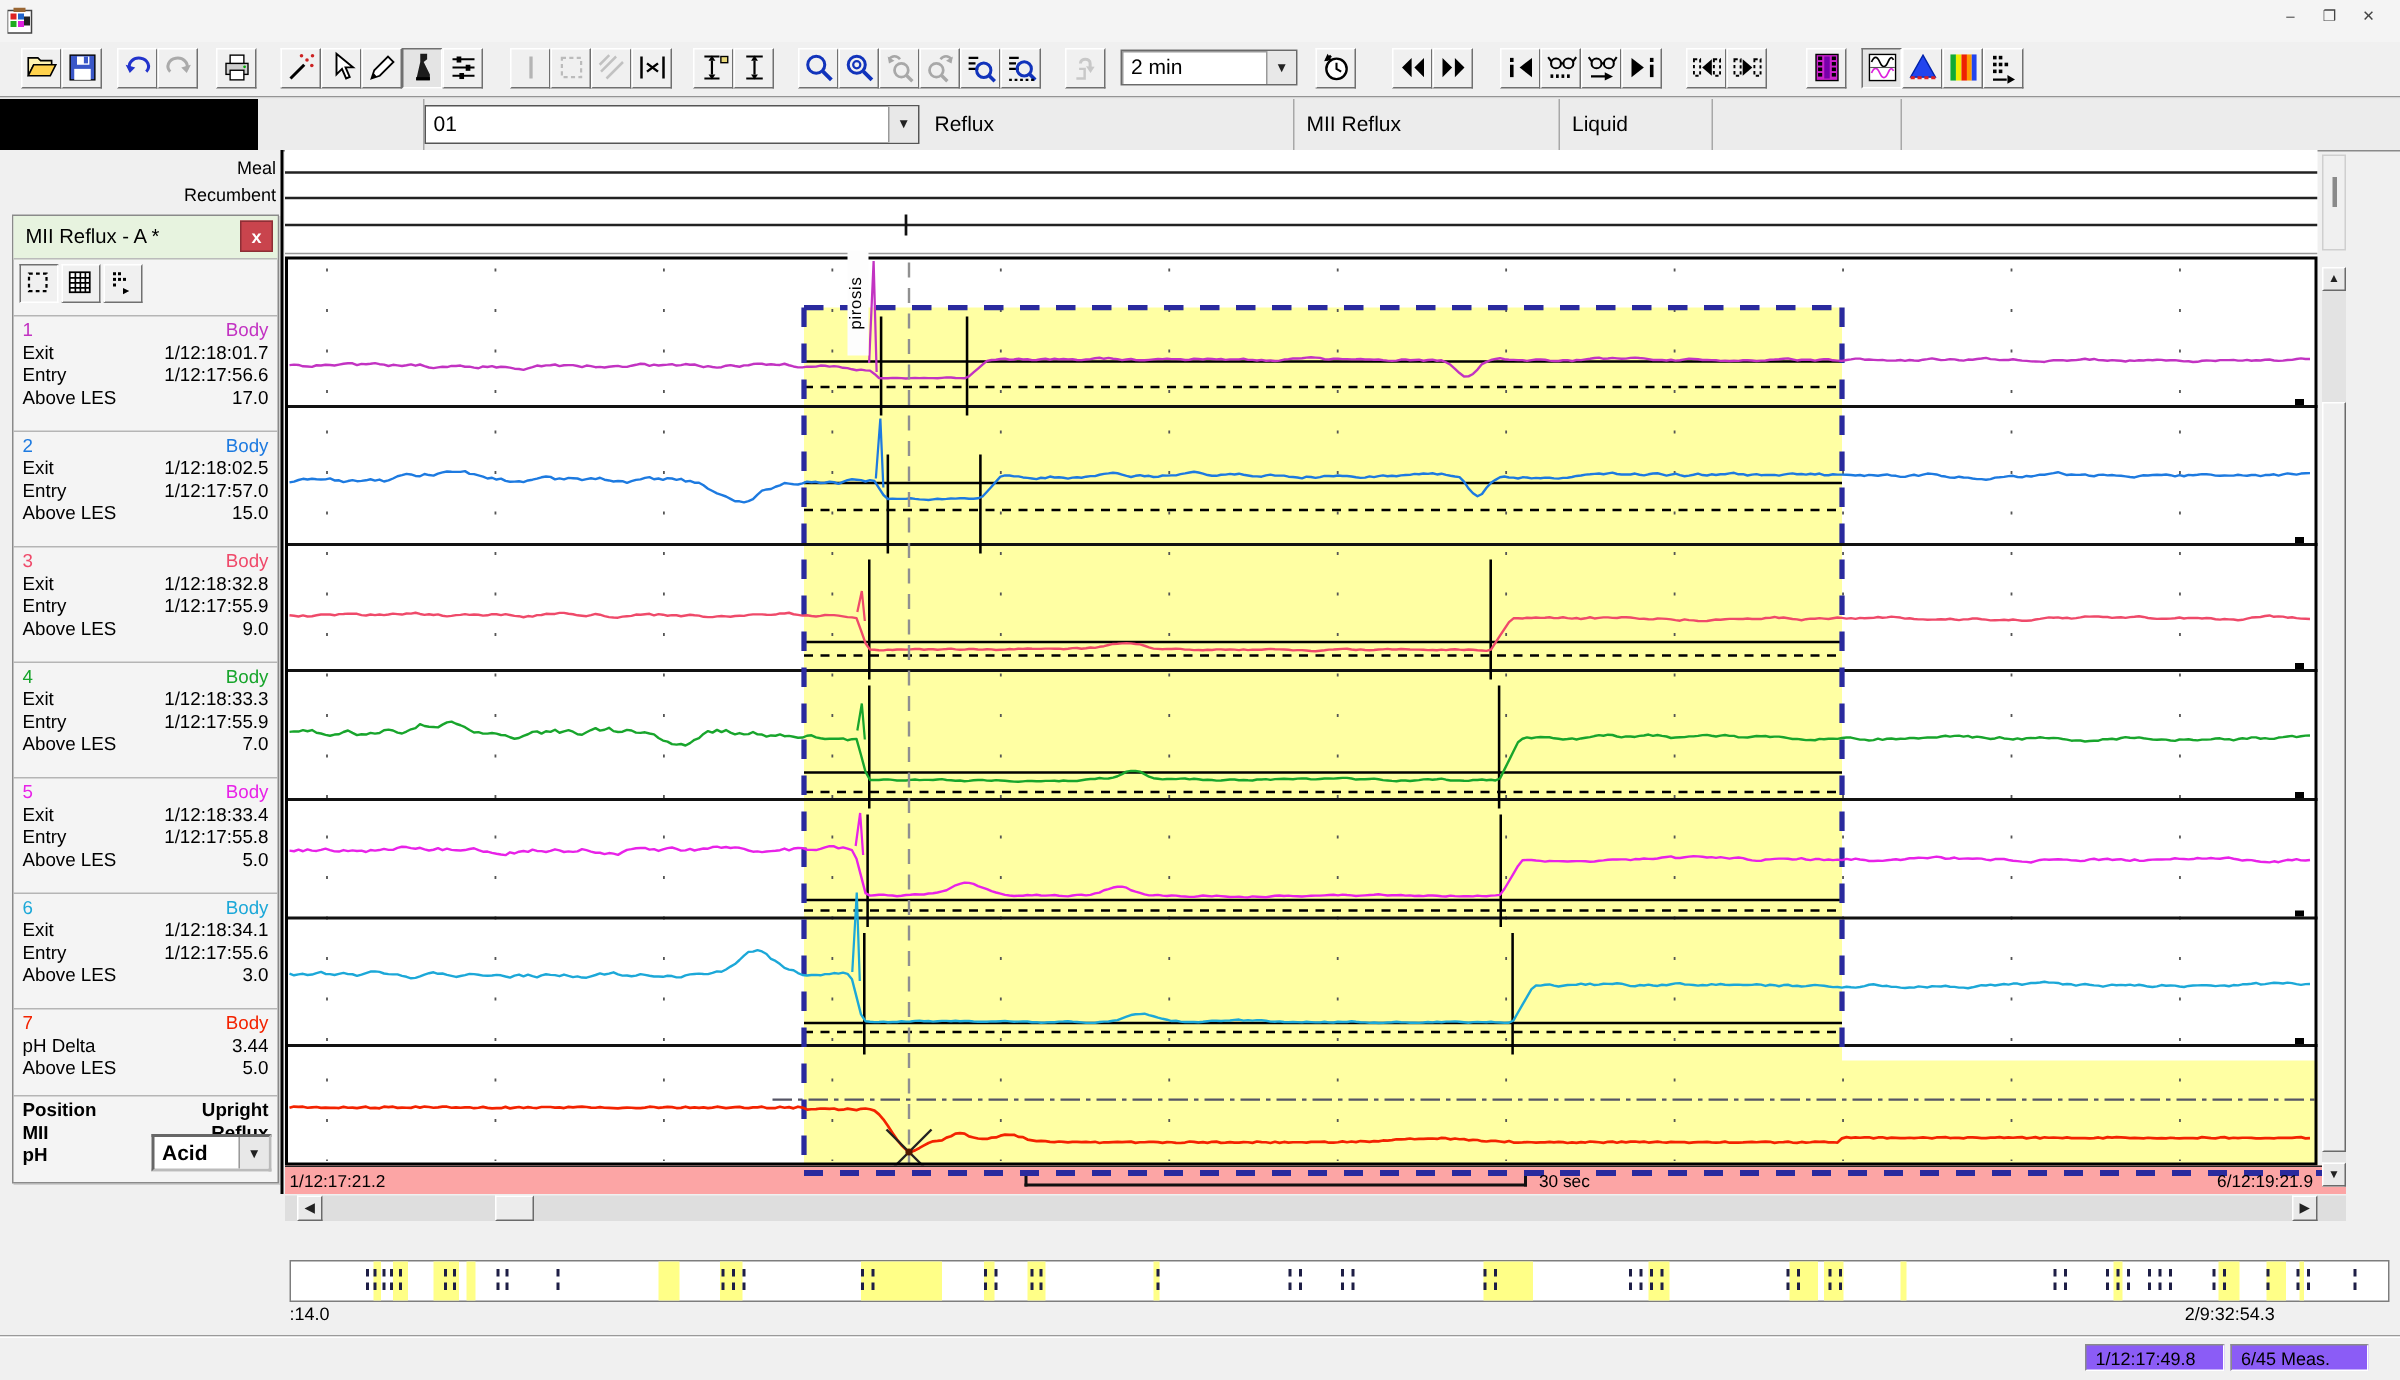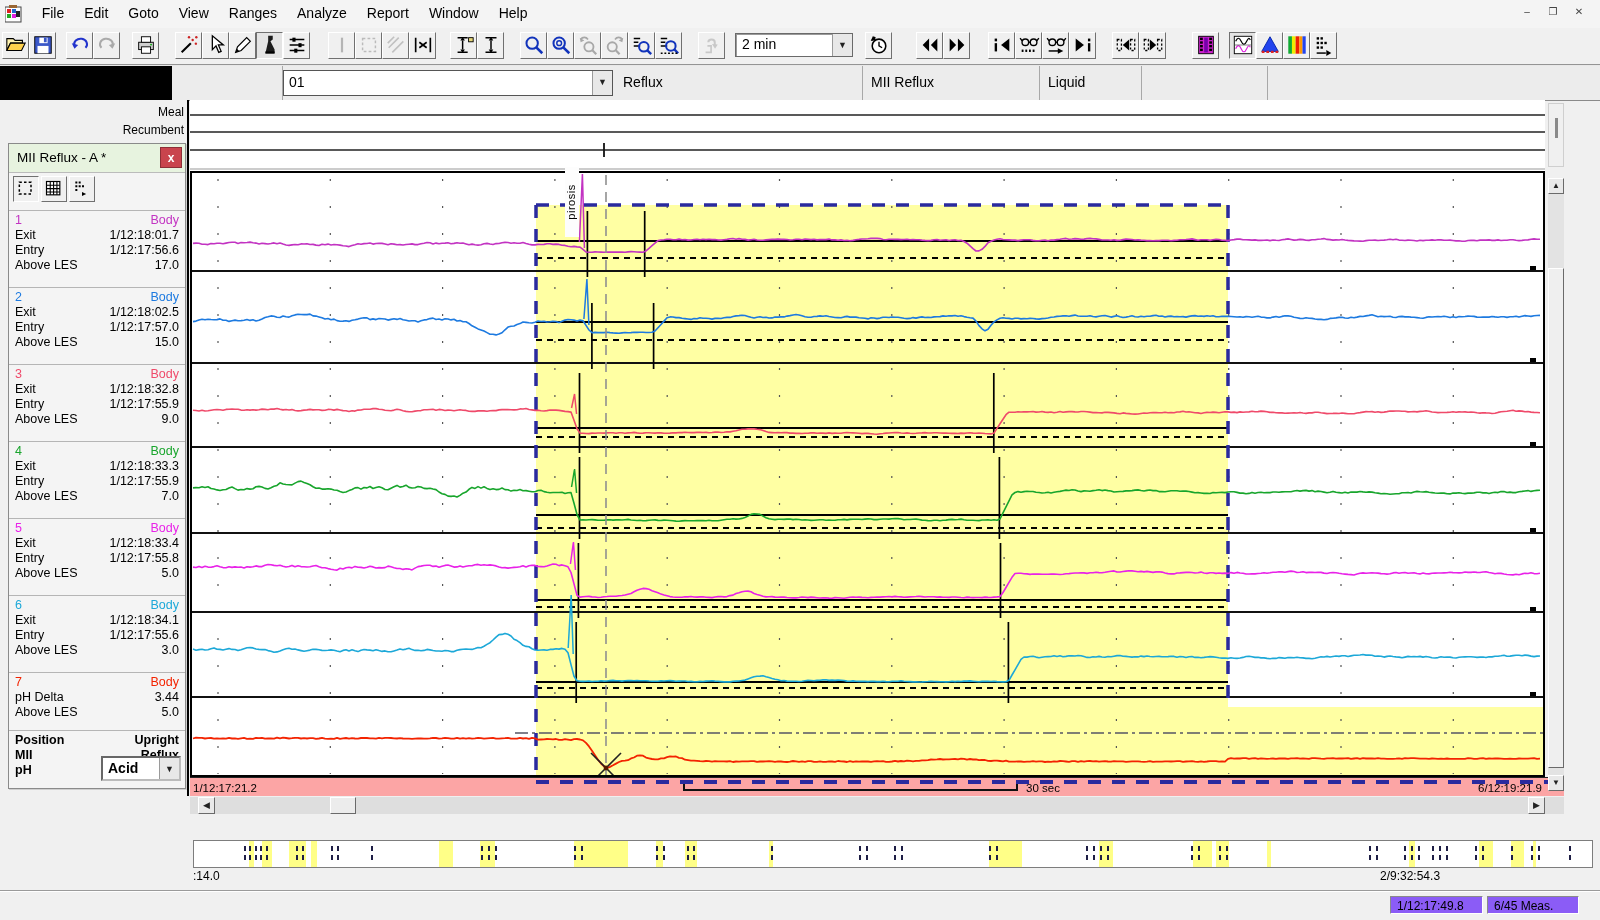--- a/index.html
+++ b/index.html
@@ -8,21 +8,21 @@
        overflow:hidden;color:#000;}
   .abs{position:absolute;}
   
   #menubar{left:0;top:0;width:1600px;height:28px;background:#f4f4f4;border-bottom:1px solid #d9d9d9;}
   .menu-item{display:inline-block;padding:5px 10px 4px;font-size:14px;cursor:default;}
   #appicon{left:5px;top:5px;width:18px;height:18px;}
   .winbtn{width:22px;height:16px;top:4px;text-align:center;font-size:10px;line-height:15px;
           color:#444;background:#f4f4f4;}
   
   #toolbar{left:0;top:28px;width:1600px;height:38px;background:#f0f0f0;
-           border-bottom:2px groove #e8e8e8;white-space:nowrap;padding-left:2px;box-sizing:border-box;}
+           border-bottom:2px groove #e8e8e8;white-space:nowrap;padding-left:14px;box-sizing:border-box;}
   .tb-btn{display:inline-block;vertical-align:top;margin-top:4px;width:27px;height:27px;background:#f0f0f0;
           border:1px solid;border-color:#fff #707070 #707070 #fff;box-sizing:border-box;text-align:center;}
   .tb-btn svg{width:22px;height:22px;margin-top:1px;}
   .tb-btn.pressed{border-color:#707070 #fff #fff #707070;background:#e4e4e4;}
   .tb-btn.disabled svg{opacity:.38;filter:grayscale(100%);}
   .tb-gap{display:inline-block;height:1px;}
   .tb-combo{display:inline-block;vertical-align:top;margin-top:5px;width:118px;height:24px;background:#fff;
             border:1px solid #6a6a6a;box-shadow:inset 1px 1px 0 #9a9a9a;box-sizing:border-box;font-size:14px;}
   .tb-combo .val{float:left;padding:2px 0 0 6px;}
   .combo-arrow{float:right;width:19px;height:100%;background:#e8e8e8;border-left:1px solid #9a9a9a;
@@ -76,21 +76,21 @@
   #hthumb{left:140px;top:0;width:26px;height:17px;background:#ececec;border:1px solid;
           border-color:#fff #6a6a6a #6a6a6a #fff;box-sizing:border-box;}
   #vscroll{left:1548px;top:178px;width:16px;height:613px;background:#e3e3e3;}
   #vthumb{left:0;top:90px;width:16px;height:500px;background:#efefef;border:1px solid;
           border-color:#fff #6a6a6a #6a6a6a #fff;box-sizing:border-box;}
   
   #ovwrap{left:193px;top:840px;width:1400px;height:28px;background:#fff;border:1px solid #7d7d7d;box-sizing:border-box;}
   .ovband{position:absolute;top:0;height:26px;background:#ffff87;}
   .ovtick{position:absolute;width:2px;height:5px;background:#1e1e46;}
   #ovleft{left:193px;top:869px;font-size:12px;}
-  #ovright{left:1380px;top:869px;width:213px;text-align:left;font-size:12px;}
+  #ovright{left:1380px;top:869px;width:213px;text-align:center;font-size:12px;}
   
   #statusbar{left:0;top:891px;width:1600px;height:29px;background:#f0f0f0;border-top:1px solid #fff;
              box-shadow:0 -1px 0 #9a9a9a;}
   .st-box{position:absolute;top:4px;height:18px;border:1px solid;border-color:#8a8a8a #fff #fff #8a8a8a;
           box-sizing:border-box;padding:2px 6px 0 6px;font-size:12px;background:#8b5cf6;}
   .blacksep{background:#000;}
 </style>
 </head>
 <body>
 
@@ -100,21 +100,20 @@
     <svg class="abs" id="appicon" viewBox="0 0 18 18">
       <rect x="0" y="2" width="16" height="15" fill="#fff" stroke="#444"></rect>
       <rect x="2" y="4" width="4" height="4" fill="#d22"></rect>
         <rect x="7" y="4" width="4" height="4" fill="#26c"></rect>
       <rect x="2" y="9" width="4" height="4" fill="#2a2"></rect>
         <rect x="7" y="9" width="4" height="4" fill="#d2d"></rect>
       <rect x="11" y="6" width="4" height="6" fill="#222"></rect>
         <rect x="4" y="0" width="8" height="3" fill="#963"></rect>
     </svg>
     <span style="display:inline-block;width:28px;"></span>
-    <span id="menus"><span class="menu-item">File</span><span class="menu-item">Edit</span><span class="menu-item">Goto</span><span class="menu-item">View</span><span class="menu-item">Ranges</span><span class="menu-item">Analyze</span><span class="menu-item">Report</span><span class="menu-item">Window</span><span class="menu-item">Help</span></span>
     <div class="abs winbtn" style="right:62px;">–</div>
     <div class="abs winbtn" style="right:36px;">❐</div>
     <div class="abs winbtn" style="right:10px;">✕</div>
   </div>
 
   <div class="abs" id="toolbar"><div class="tb-btn"><svg viewBox="0 0 24 24">
           <path d="M2 18V5h7l2 2h8v3H6z" fill="#fff3b0" stroke="#000" stroke-width="1.2"></path>
           <path d="M2 18l4-8h16l-4 8z" fill="#ffd24d" stroke="#000" stroke-width="1.2"></path>
         </svg></div><div class="tb-btn"><svg viewBox="0 0 24 24">
           <rect x="3" y="3" width="18" height="18" fill="#3a57c8" stroke="#000"></rect>

